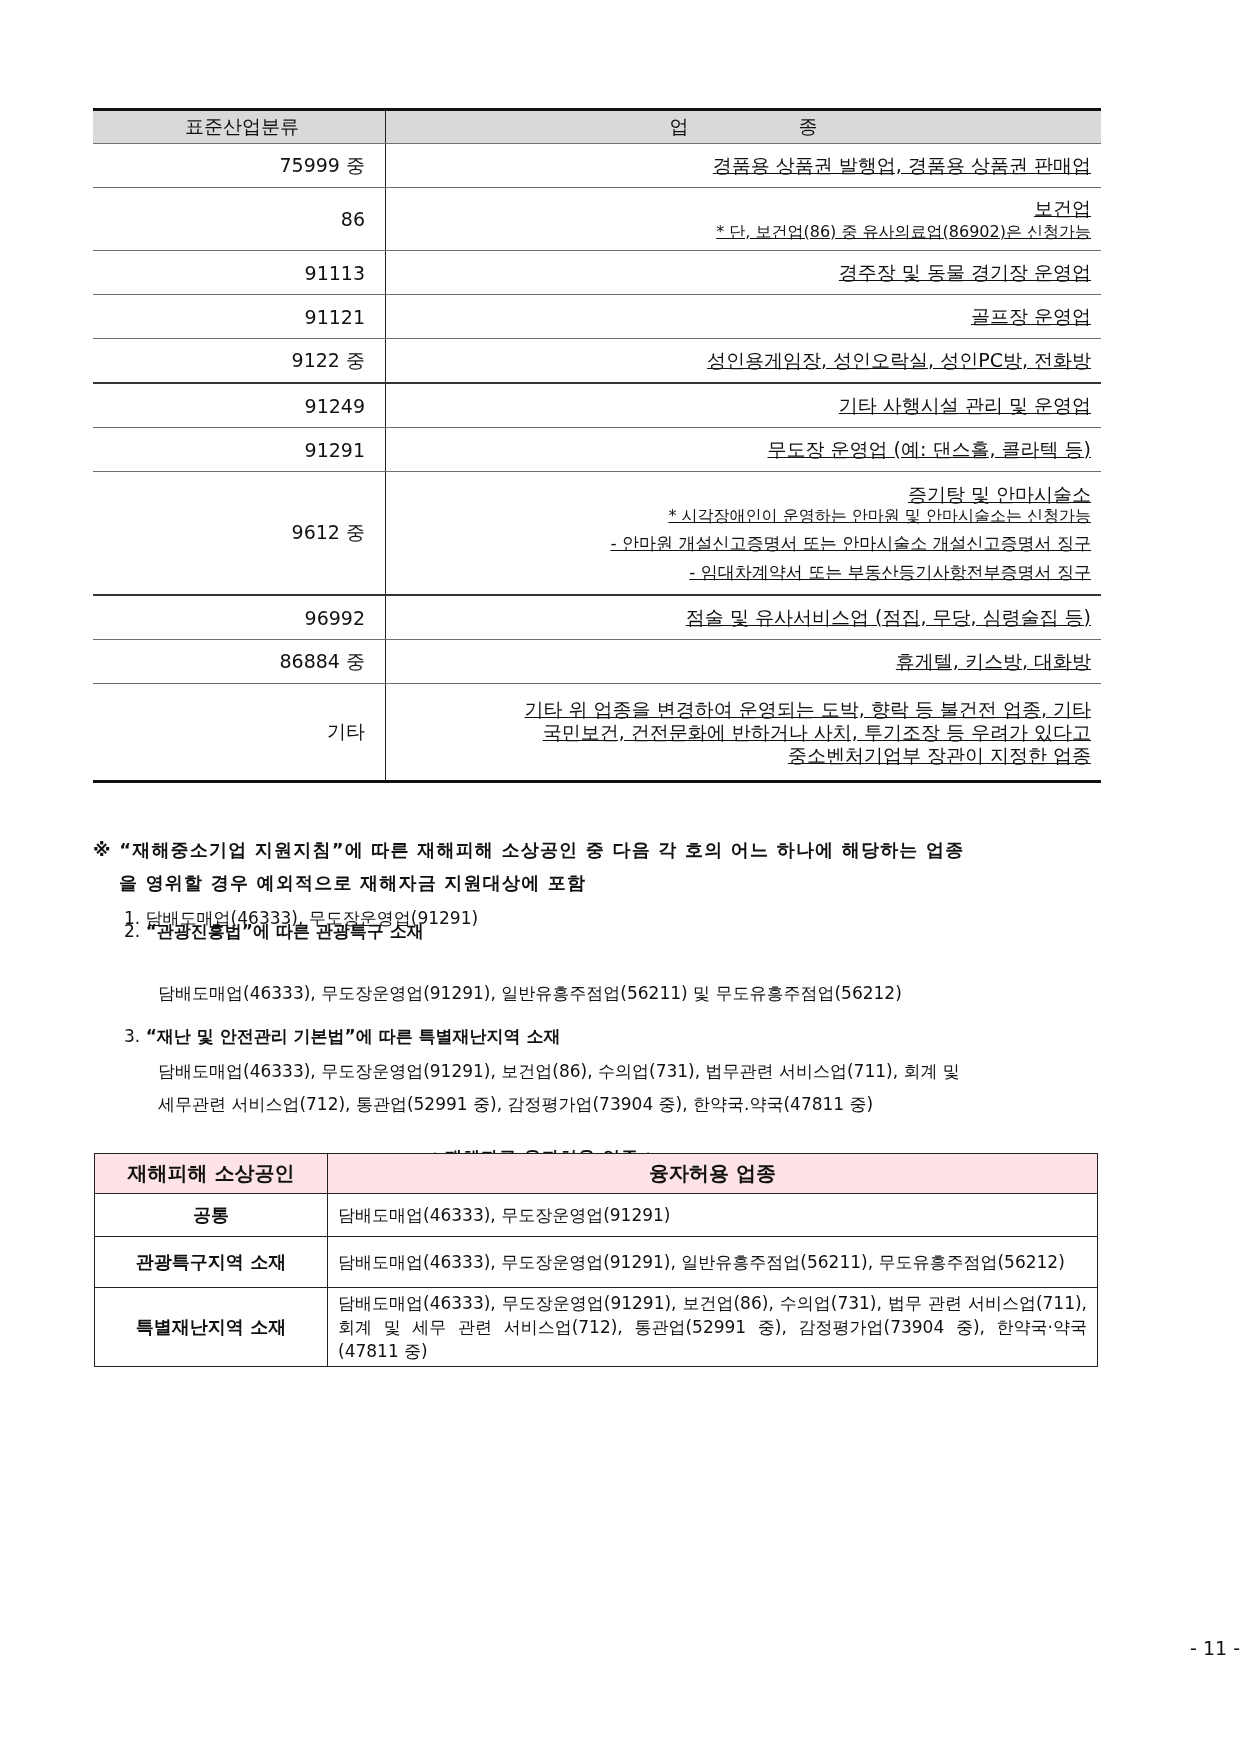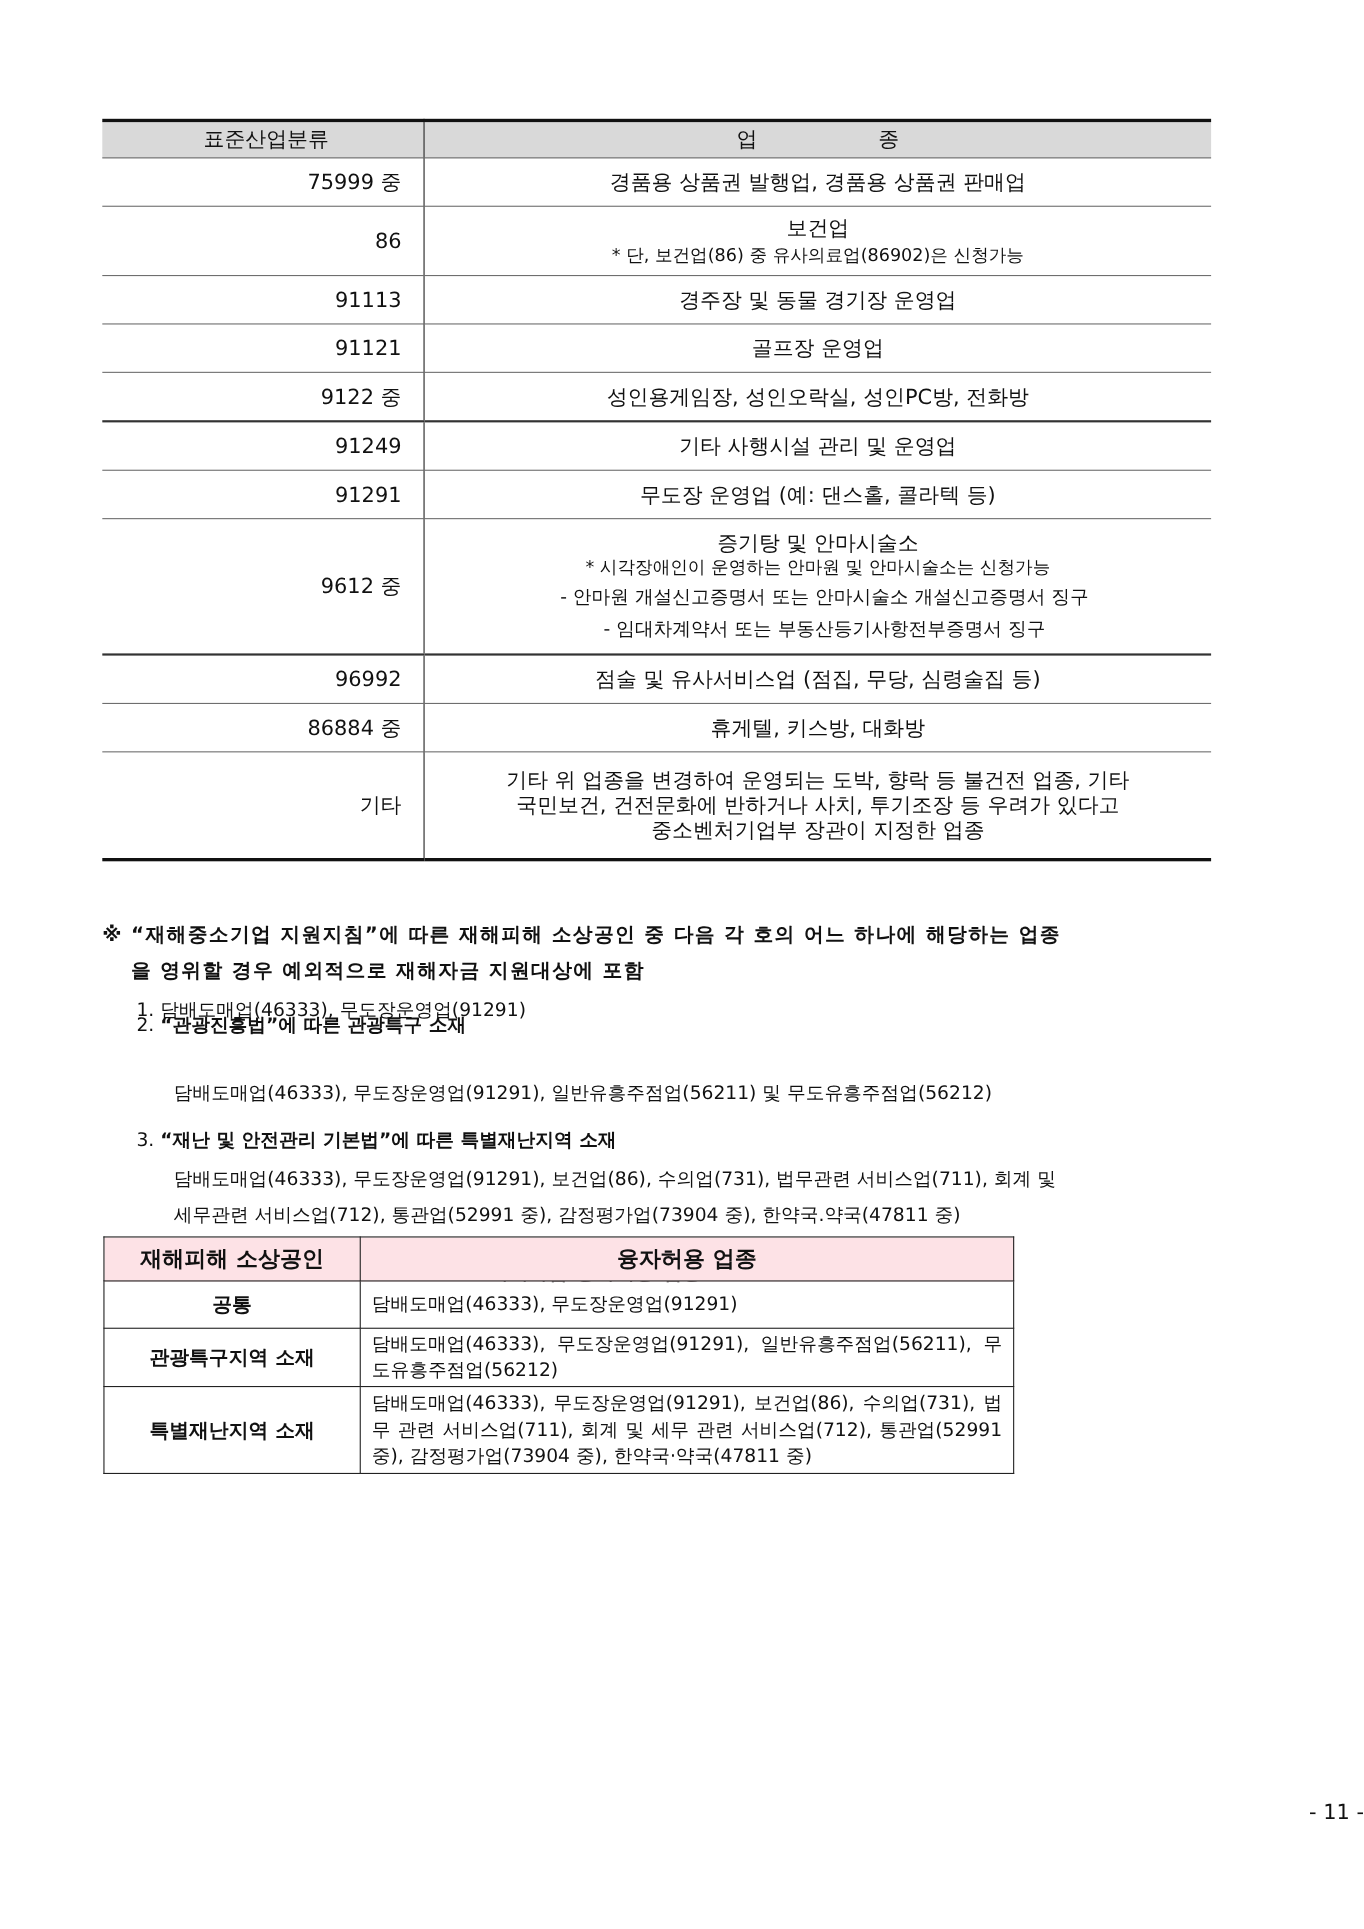--- a/index.html
+++ b/index.html
@@ -6,38 +6,38 @@
     body { width:1240px; height:1754px; position:relative; font-family:"DejaVu Sans", "Liberation Sans", sans-serif; color:#111; }
     .page { position:absolute; left:0; top:0; width:1240px; height:1754px; }
 
     
     table.t1 { position:absolute; left:93px; top:108px; width:1008px; border-collapse:collapse; font-size:19px; }
     table.t1 th, table.t1 td { border-bottom:1.5px solid #6e6e6e; padding:0 10px; vertical-align:middle; }
     table.t1 thead tr { border-top:3px solid #111; }
     table.t1 th { background:#d9d9d9; font-weight:normal; height:32px; border-bottom:1.5px solid #6e6e6e; }
     table.t1 td.code { text-align:right; width:262px; border-right:1.5px solid #222; padding-right:20px; }
     table.t1 th.code-h { width:262px; border-right:1.5px solid #222;padding-left:16px; }
-    table.t1 td.desc { text-align:center; padding-left:10px; }
+    table.t1 td.desc { text-align:right; padding-left:10px;text-decoration:underline; }
     table.t1 tr.r1 td { height:43px; }
     table.t1 tr.dark td { border-bottom:2px solid #333; }
     table.t1 tr.last td { border-bottom:3px solid #111; }
     .note { font-size:16px; line-height:22px; }
     .sub { font-size:17px; line-height:33px; padding-left:12px; }
     .line2 { line-height:25px; }
 
     
     .sect { position:absolute; left:93px; width:1010px; font-size:18px; }
     .bold { font-weight:bold; }
     .remark { top:833px; line-height:33px; font-weight:bold; letter-spacing:1.2px; }
     .remark .ind { padding-left:26px; display:block; }
     .item { font-size:17px; }
     .caption { position:absolute; top:1146px; left:0; width:1084px; text-align:center; font-size:17px; font-weight:bold; letter-spacing:1px; }
 
     
-    table.t2 { position:absolute; left:94px; top:1124px; width:828px; border-collapse:collapse; font-size:17px; border:1.5px solid #222; }
+    table.t2 { position:absolute; left:94px; top:1153px; width:1004px; border-collapse:collapse; font-size:17px; border:1.5px solid #222; }
     table.t2 th { background:#fde2e6; font-weight:bold; font-size:20px; height:37px; border:1.5px solid #222; }
     table.t2 td { border:1.5px solid #222; padding:2px 10px; vertical-align:middle; }
     table.t2 td.lab { text-align:center; font-weight:bold; width:212px; font-size:18px;margin-left:25px; }
     table.t2 td.val { line-height:24px; text-align:justify; }
 
     .footer { position:absolute; top:1637px; left:0; width:1240px; text-align:right; font-size:19px; }
   </style>
 </head>
 <body>
 

